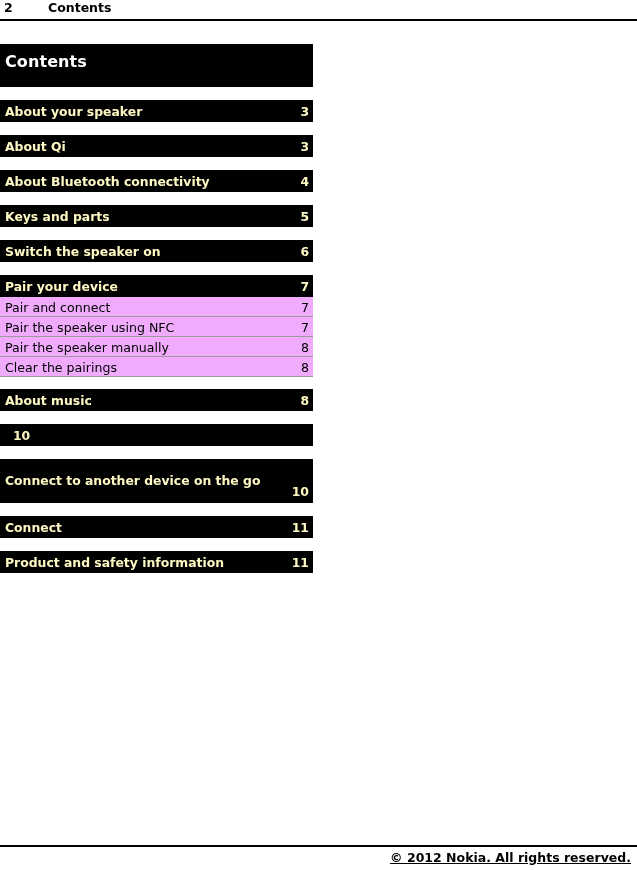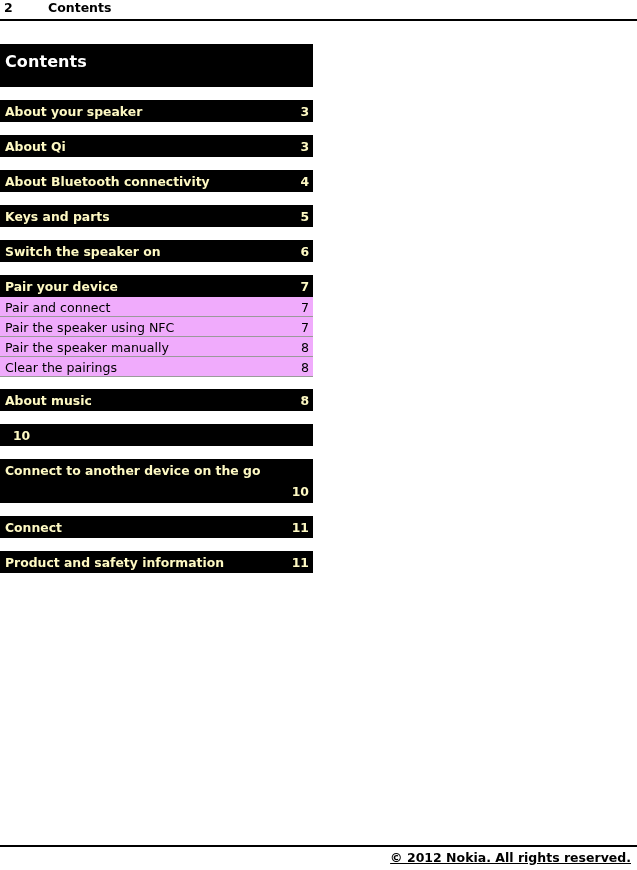--- a/index.html
+++ b/index.html
@@ -97,21 +97,21 @@
     display: block;
     text-align: right;
     white-space: nowrap;
     padding-left: 8px;
   }
 
   
   .entry.wrap {
     display: block;
     min-height: 44px;
-    padding: 3px 4px 3px 5px;
+    padding: 13px 4px 3px 5px;
     position: relative;
   }
   .entry.wrap .label {
     width: 262px;
   }
   .entry.wrap .pageno {
     position: absolute;
     right: 4px;
     bottom: 3px;
     padding-left: 0;

